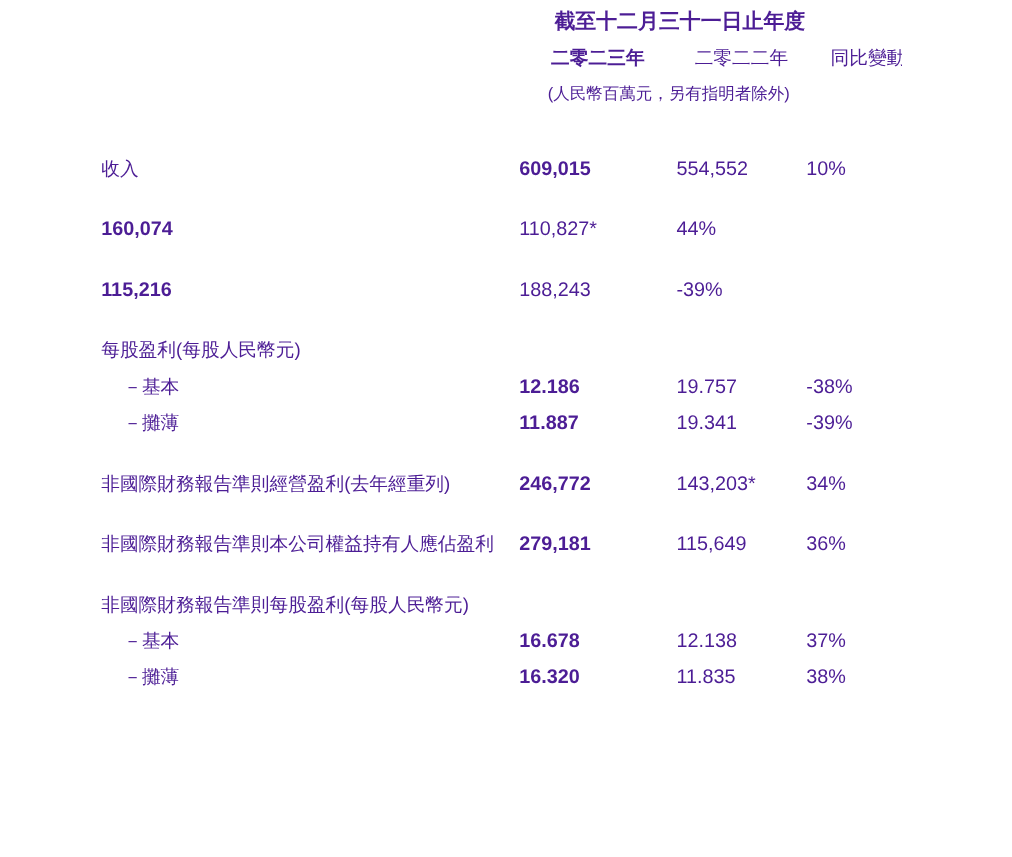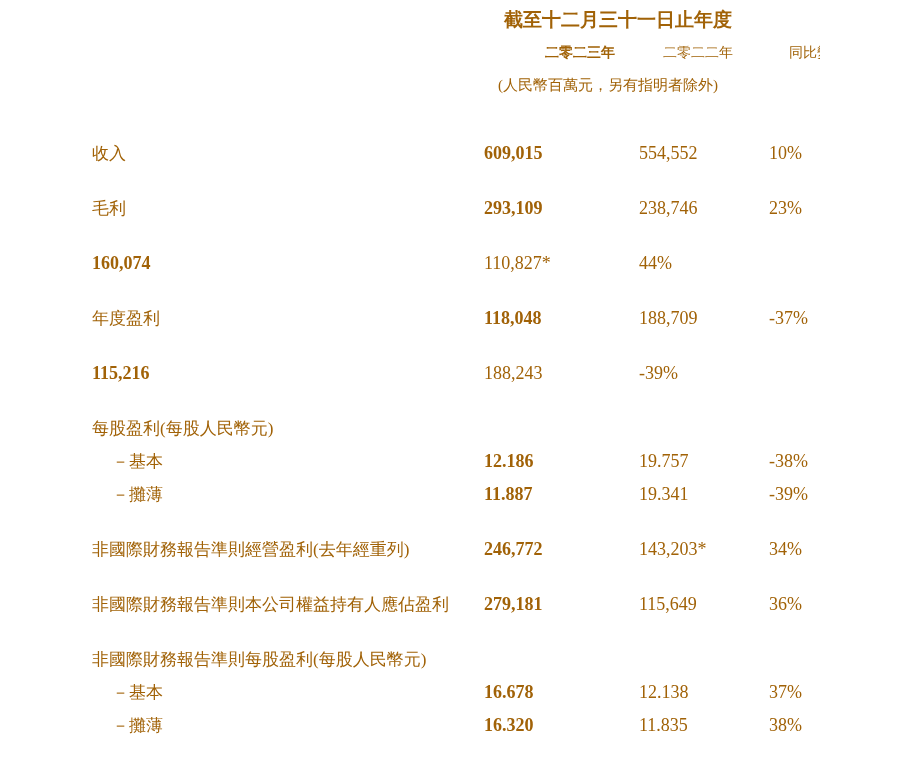--- a/index.html
+++ b/index.html
@@ -7,22 +7,22 @@
     padding: 0;
     background: #ffffff;
   }
   .page {
     position: relative;
     width: 820px;
     height: 779px;
     box-sizing: border-box;
     padding: 9px 75px 0 92px;
     background: #ffffff;
-    color: #a16207;
-    font-family: Liberation Serif, serif;
+    color: #4c1d95;
+    font-family: Liberation Sans, sans-serif;
     overflow: hidden;
   }
   
   .h-title {
     height: 21px;
     line-height: 21px;
     text-align: right;
     padding-right: 13px;
     font-size: 19px;
     font-weight: bold;
@@ -38,33 +38,32 @@
   .h-note {
     height: 21px;
     line-height: 21px;
     margin-top: 12px;
     text-align: right;
     padding-right: 27px;
     font-size: 15px;
     white-space: nowrap;
   }
   .hc {
-    text-align: right;
-    font-size: 14px;
+    text-align: center;
+    font-size: 17px;
     white-space: nowrap;
   }
   .hc-bold { font-weight: bold; }
   
   .rows { margin-top: 48px; }
   .row {
     display: grid;
     grid-template-columns: 380px 143px 118px 112px;
     height: 19px;
     line-height: 19px;
-    gap: 12px;
   }
   .row-main, .row-section { margin-top: 36px; }
   .row-sub { margin-top: 14px; }
   .rows .row:first-child { margin-top: 0; }
   .c-label {
     font-size: 17px;
     white-space: nowrap;
     text-align: left;
   }
   .row-sub .c-label { padding-left: 20px; }
@@ -93,35 +92,23 @@
     <div class="h-note">(人民幣百萬元，另有指明者除外)</div>
 
     <div class="rows" id="rows-container">
         <div class="row row-main">
     <div class="c-label">收入</div>
     <div class="c-num c-2023">609,015</div>
     <div class="c-num">554,552</div>
     <div class="c-num">10%</div>
   </div>
         <div class="row row-main">
-    <div class="c-label">毛利</div>
-    <div class="c-num c-2023">293,109</div>
-    <div class="c-num">238,746</div>
-    <div class="c-num">23%</div>
-  </div>
-        <div class="row row-main">
     <div class="c-num c-2023">160,074</div>
     <div class="c-num">110,827*</div>
     <div class="c-num">44%</div>
-  </div>
-        <div class="row row-main">
-    <div class="c-label">年度盈利</div>
-    <div class="c-num c-2023">118,048</div>
-    <div class="c-num">188,709</div>
-    <div class="c-num">-37%</div>
   </div>
         <div class="row row-main">
     <div class="c-num c-2023">115,216</div>
     <div class="c-num">188,243</div>
     <div class="c-num">-39%</div>
   </div>
         <div class="row row-section">
     <div class="c-label">每股盈利(每股人民幣元)</div>
     <div class="c-num c-2023"></div>
     <div class="c-num"></div>

